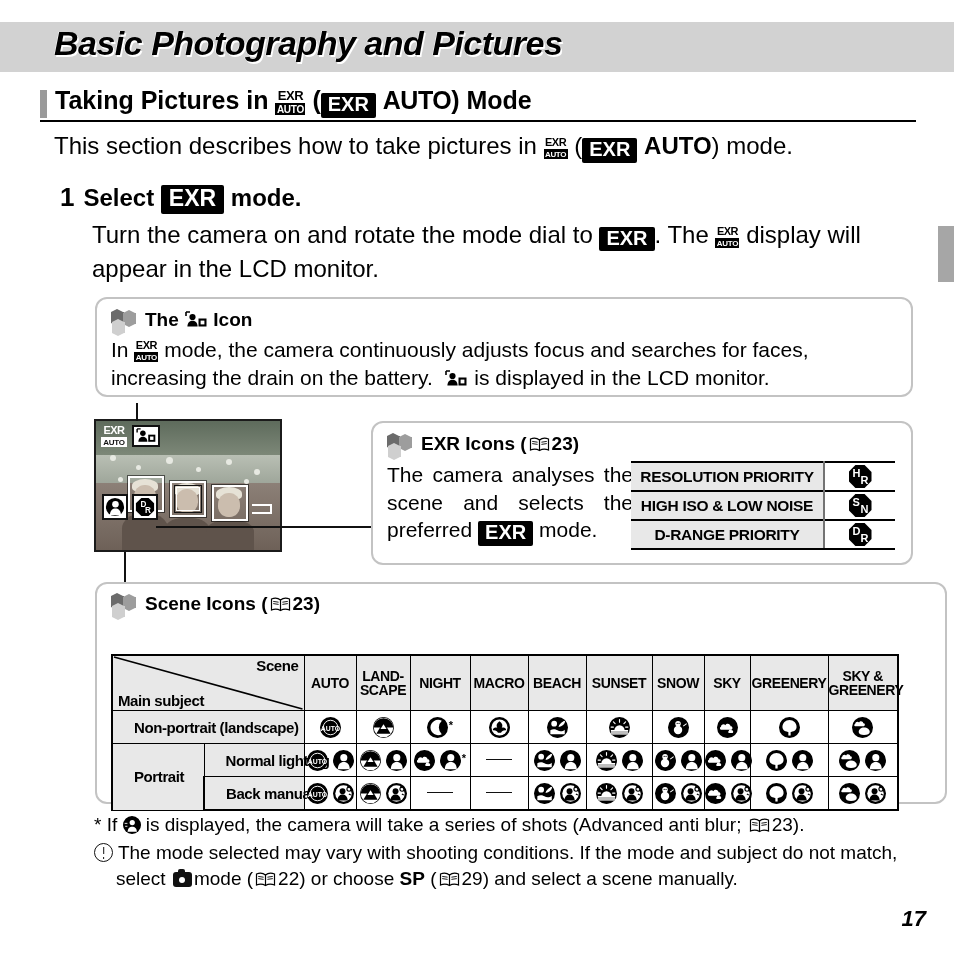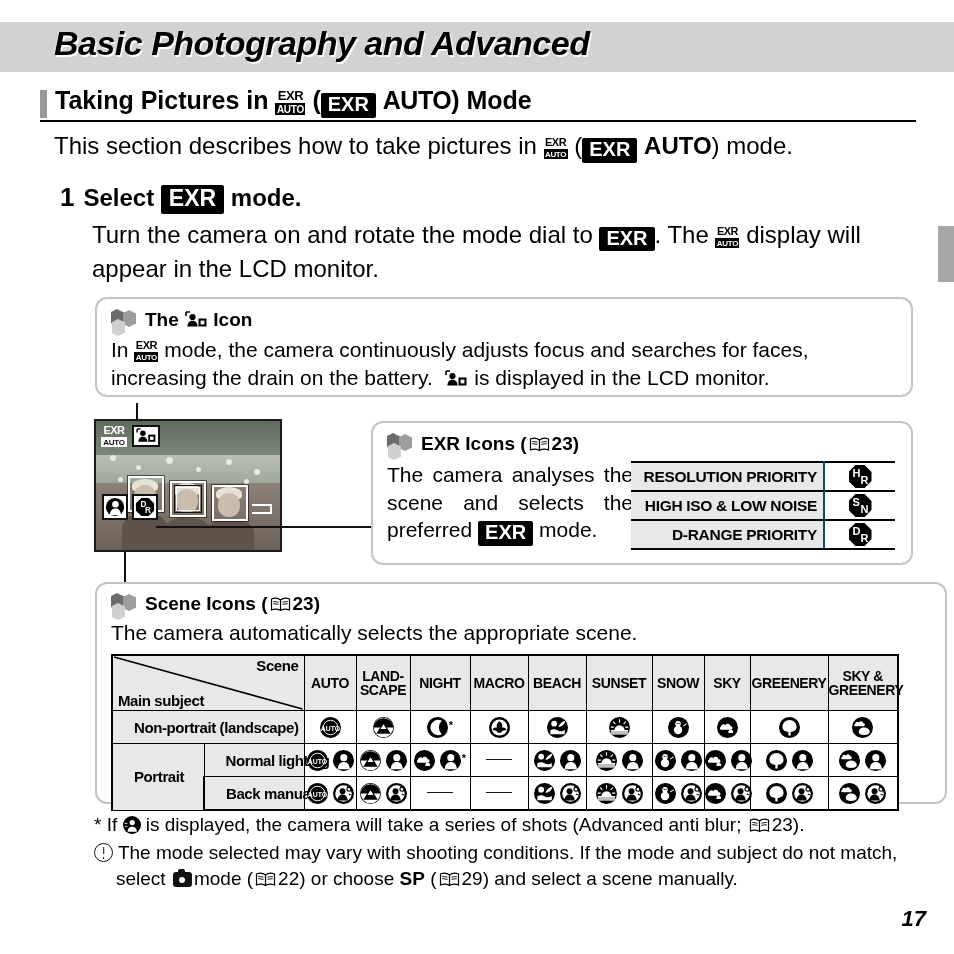--- a/index.html
+++ b/index.html
@@ -276,24 +276,23 @@
     border-bottom: 2px solid #000;
     height: 27px;
     padding: 0 6px;
     font-weight: bold;
     text-align: center;
     white-space: nowrap;
   }
   .exrtab tr:not(:last-child) td { border-bottom: 1px solid #000; }
   .exrtab td.name {
     background: #e8e8e8;
-    border-right: 2px solid #0c4a6e;
+    border-right: 2px solid #737373;
     font-size: 15.5px;
     letter-spacing: -0.3px;
-    text-align: right;
   }
   .exrtab td.icn { width: 58px; background: #fff; }
 
   
   .octo {
     display: inline-block; position: relative;
     width: 23px; height: 23px;
     background: #000;
     clip-path: polygon(30% 0,70% 0,100% 30%,100% 70%,70% 100%,30% 100%,0 70%,0 30%);
     color: #fff; font-weight: bold; font-size: 11px;
@@ -417,21 +416,21 @@
     position: absolute;
     right: 0; top: 226px;
     width: 16px; height: 56px;
     background: #a6a6a6;
   }
 </style>
 </head>
 <body>
 
 <div class="chapter-band"></div>
-<div class="chapter-title">Basic Photography and Advanced</div>
+<div class="chapter-title">Basic Photography and Pictures</div>
 
 <div class="section-head">
   <div class="section-bar"></div>
   <div class="section-title">
     <span>Taking Pictures in</span>
     <span class="exrauto"><span class="t">EXR</span><span class="b">AUTO</span></span>
     <span>(</span><span class="exrlogo">EXR</span>
     <span class="exrword">AUTO</span><span>) Mode</span>
   </div>
 </div>
@@ -625,21 +624,20 @@
     <span class="bookico">
       <svg viewBox="0 0 21 15" width="21" height="15" aria-hidden="true">
         <path d="M10.5,3 C8,1 4,1 1.5,2 L1.5,13 C4,12 8,12 10.5,13.5 C13,12 17,12 19.5,13 L19.5,2 C17,1 13,1 10.5,3 Z" fill="#fff" stroke="#000" stroke-width="1.2"></path>
         <path d="M10.5,3 L10.5,13.5" stroke="#000" stroke-width="1.2"></path>
         <path d="M3.2,4.4 L8.6,5.2 M3.2,6.6 L8.6,7.4 M12.4,5.2 L17.8,4.4 M12.4,7.4 L17.8,6.6" stroke="#000" stroke-width="0.9"></path>
       </svg>
     </span>
     <span>23</span>
       <span>)</span>
   </div>
-  <div class="callout-text" style="margin-top:3px; font-size:21px;">The camera automatically selects the appropriate scene.</div>
 
   <svg width="0" height="0" style="position:absolute" aria-hidden="true">
     <defs>
       <symbol id="i-auto" viewBox="0 0 22 22">
         <circle cx="11" cy="11" r="10.2" fill="#000"></circle>
         <circle cx="11" cy="11" r="7.6" fill="none" stroke="#fff" stroke-width="1"></circle>
         <text x="11" y="14.2" font-size="7.2" font-weight="bold" fill="#fff" text-anchor="middle" font-family="Liberation Sans, sans-serif">AUTO</text>
       </symbol>
       <symbol id="i-landscape" viewBox="0 0 22 22">
         <circle cx="11" cy="11" r="10.2" fill="#fff"></circle>

